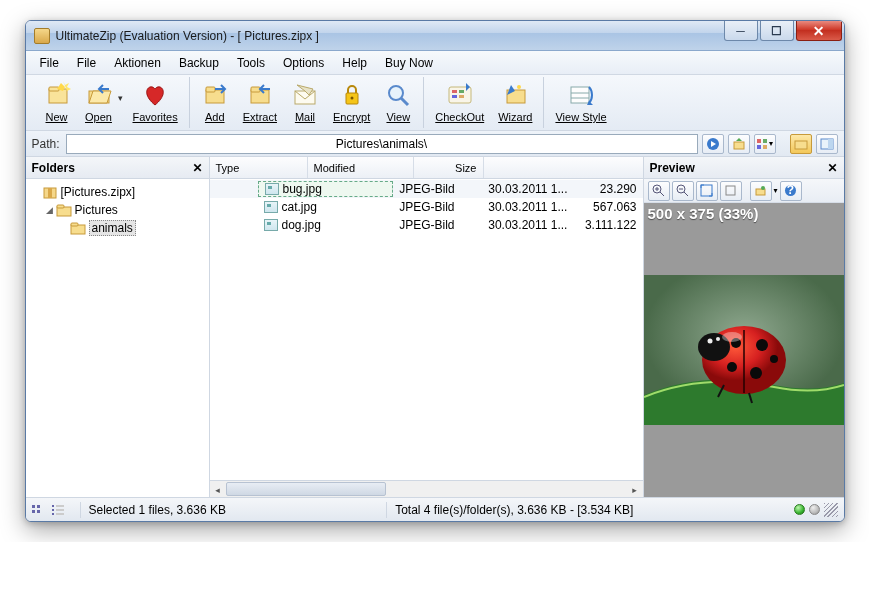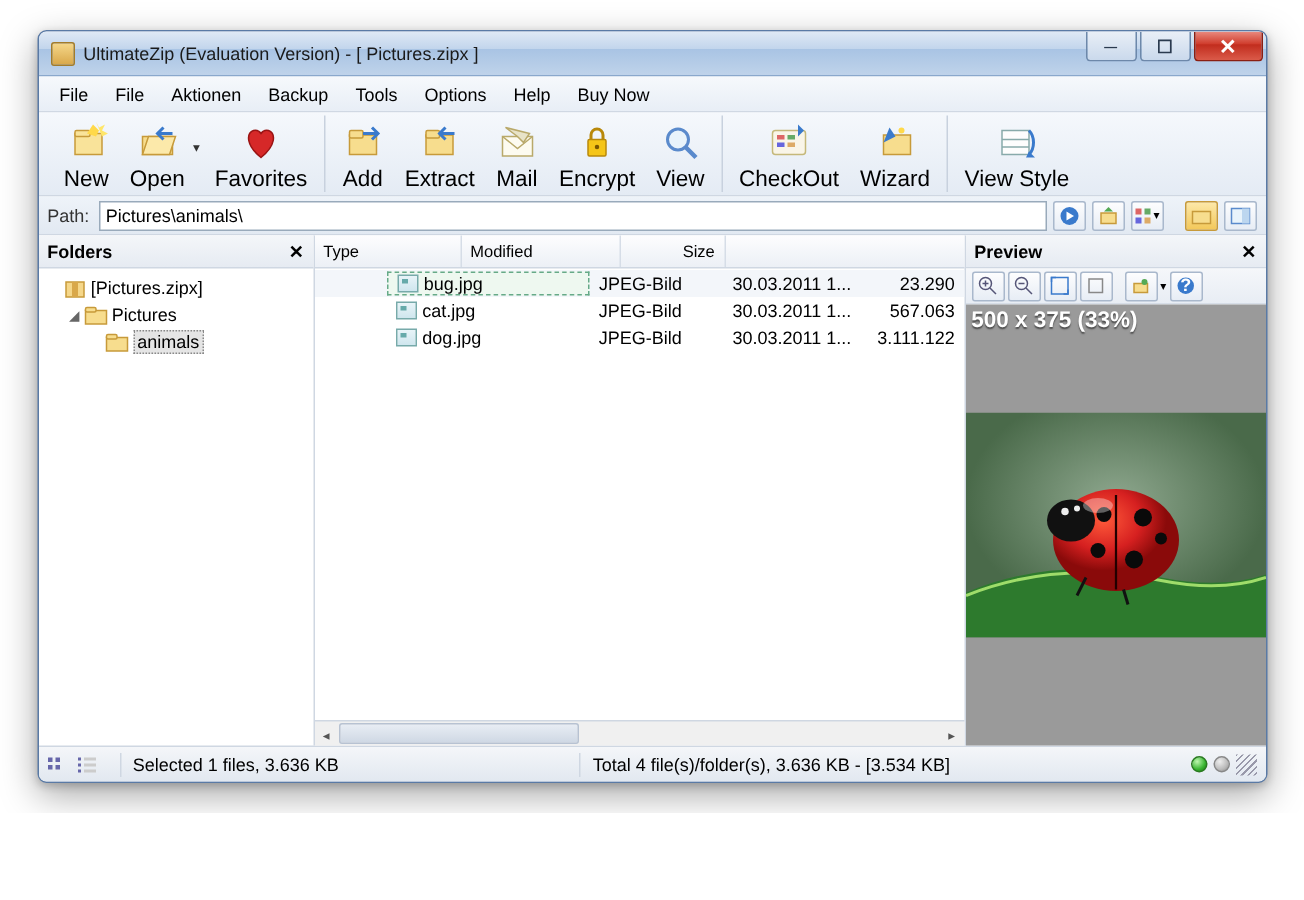--- a/index.html
+++ b/index.html
@@ -13,26 +13,26 @@
 .win-btn.close { width: 46px; background: linear-gradient(#e98a7f,#cf3a2a 45%,#c12c1d 46%,#da5a49); border-color: #8a1f12; }
 .win-btn span { font-weight: bold; color: #2a3a4f; }
 .win-btn.close span { color: #fff; font-size: 14px; }
 .menubar { height: 24px; background: linear-gradient(#f6f9fc,#e8eef6); display: flex; align-items: center; padding: 0 6px; border-bottom: 1px solid #d0d8e3; gap: 2px; }
 .menubar .menu-item { padding: 3px 8px; cursor: pointer; border-radius: 3px; }
 .toolbar { height: 56px; background: linear-gradient(#f5f8fc,#e4ebf4); display: flex; align-items: center; padding: 2px 6px; border-bottom: 1px solid #cfd7e2; }
 .tgroup { display: flex; align-items: flex-start; border-right: 1px solid #c8d1de; padding: 0 4px; height: 100%; }
 .tgroup:last-child { border-right: none; }
 .tbtn { display: flex; flex-direction: column; align-items: center; justify-content: center; padding: 4px 6px 2px; margin: 0 1px; cursor: pointer; border-radius: 3px; min-width: 40px; }
 .tbtn .ticon { width: 28px; height: 28px; display: flex; align-items: center; justify-content: center; }
-.tbtn .tlabel { font-size: 15px; margin-top: 2px; white-space: nowrap; }
+.tbtn .tlabel { font-size: 11px; margin-top: 2px; white-space: nowrap; text-decoration: underline; }
 .tbtn.open-split { position: relative; padding-right: 12px; }
 .tbtn .drop-arrow { position: absolute; right: 2px; top: 16px; font-size: 9px; color: #333; }
 .pathbar { height: 26px; background: linear-gradient(#eef3f9,#e2e9f2); display: flex; align-items: center; padding: 2px 6px; border-bottom: 1px solid #cfd7e2; gap: 4px; }
 .pathbar .plabel { color: #333; margin-right: 2px; }
-.pathbar input { flex: 1; height: 20px; border: 1px solid #9ab; background: #fff; padding: 0 4px; }
+.pathbar input { flex: 1; height: 20px; border: 1px solid #9ab; background: #fff; padding: 0 4px; text-align: center; }
 .icon-btn { width: 22px; height: 20px; border: 1px solid #a9b8cc; border-radius: 2px; background: linear-gradient(#fdfdfe,#e7edf5); display: flex; align-items: center; justify-content: center; cursor: pointer; }
 .icon-btn.go { width: 22px; }
 .main { display: flex; height: 340px; background: #fff; }
 .pane-header { height: 22px; background: linear-gradient(#f4f6f9,#e6ebf2); border-bottom: 1px solid #cfd7e2; display: flex; align-items: center; padding: 0 6px; font-weight: bold; font-size: 11px; }
 .pane-header .close-x { margin-left: auto; cursor: pointer; font-weight: bold; }
 .folders-pane { width: 184px; border-right: 1px solid #cfd7e2; display: flex; flex-direction: column; }
 .tree { padding: 4px; overflow: auto; flex: 1; }
 .node { display: flex; align-items: center; padding: 1px 0; cursor: pointer; white-space: nowrap; }
 .node .expander { width: 12px; text-align: center; color: #666; font-size: 9px; }
 .node .ticon-small { width: 16px; height: 16px; margin-right: 3px; }

